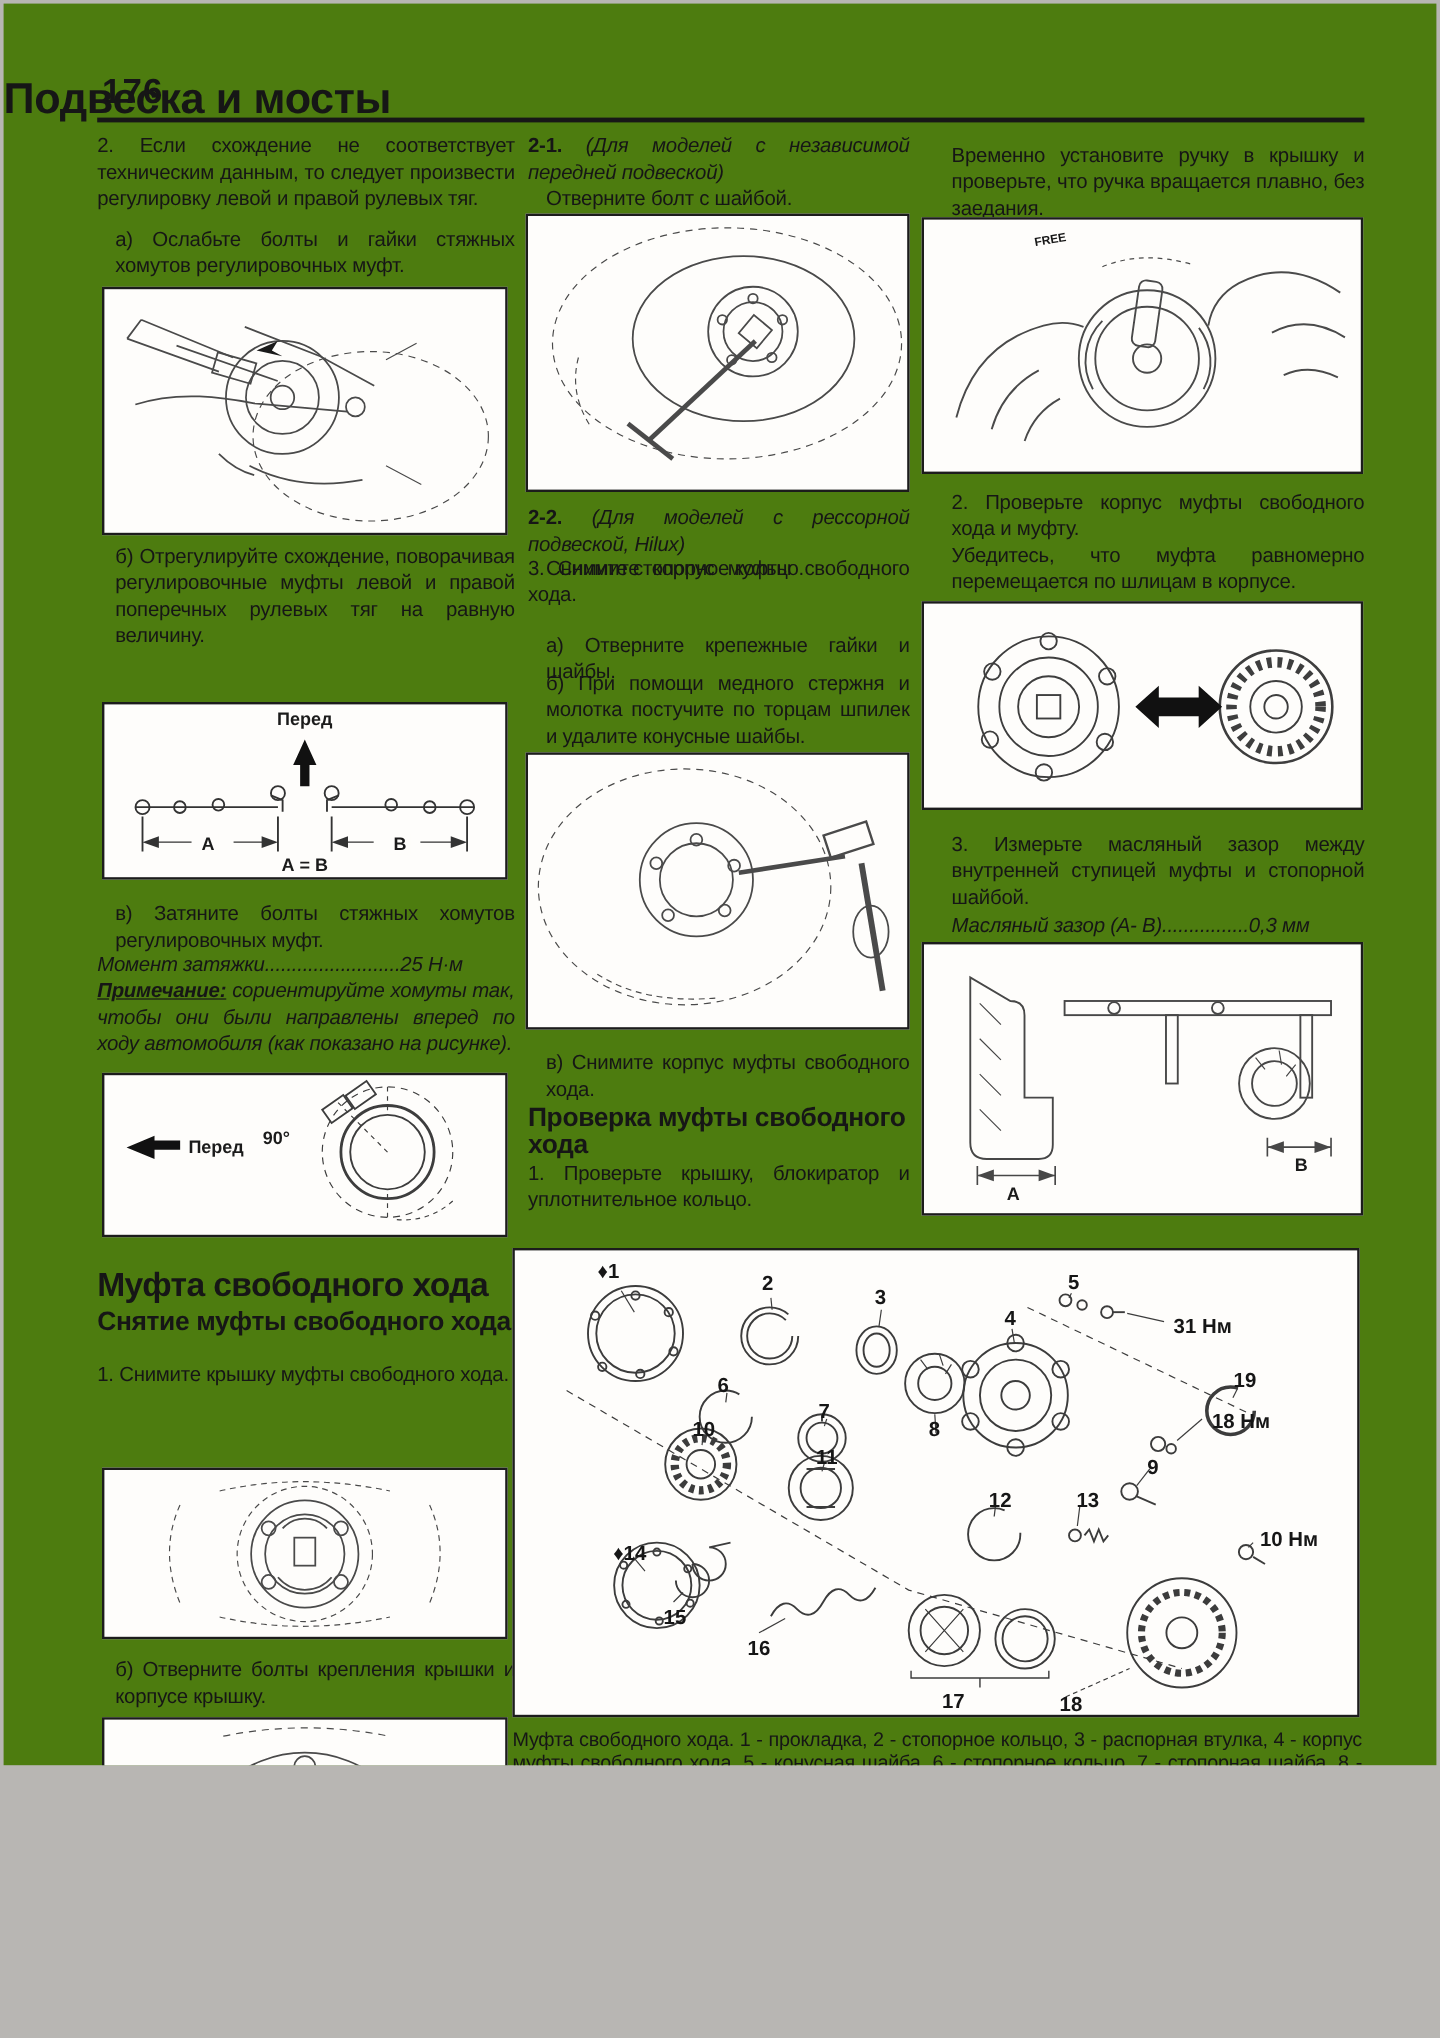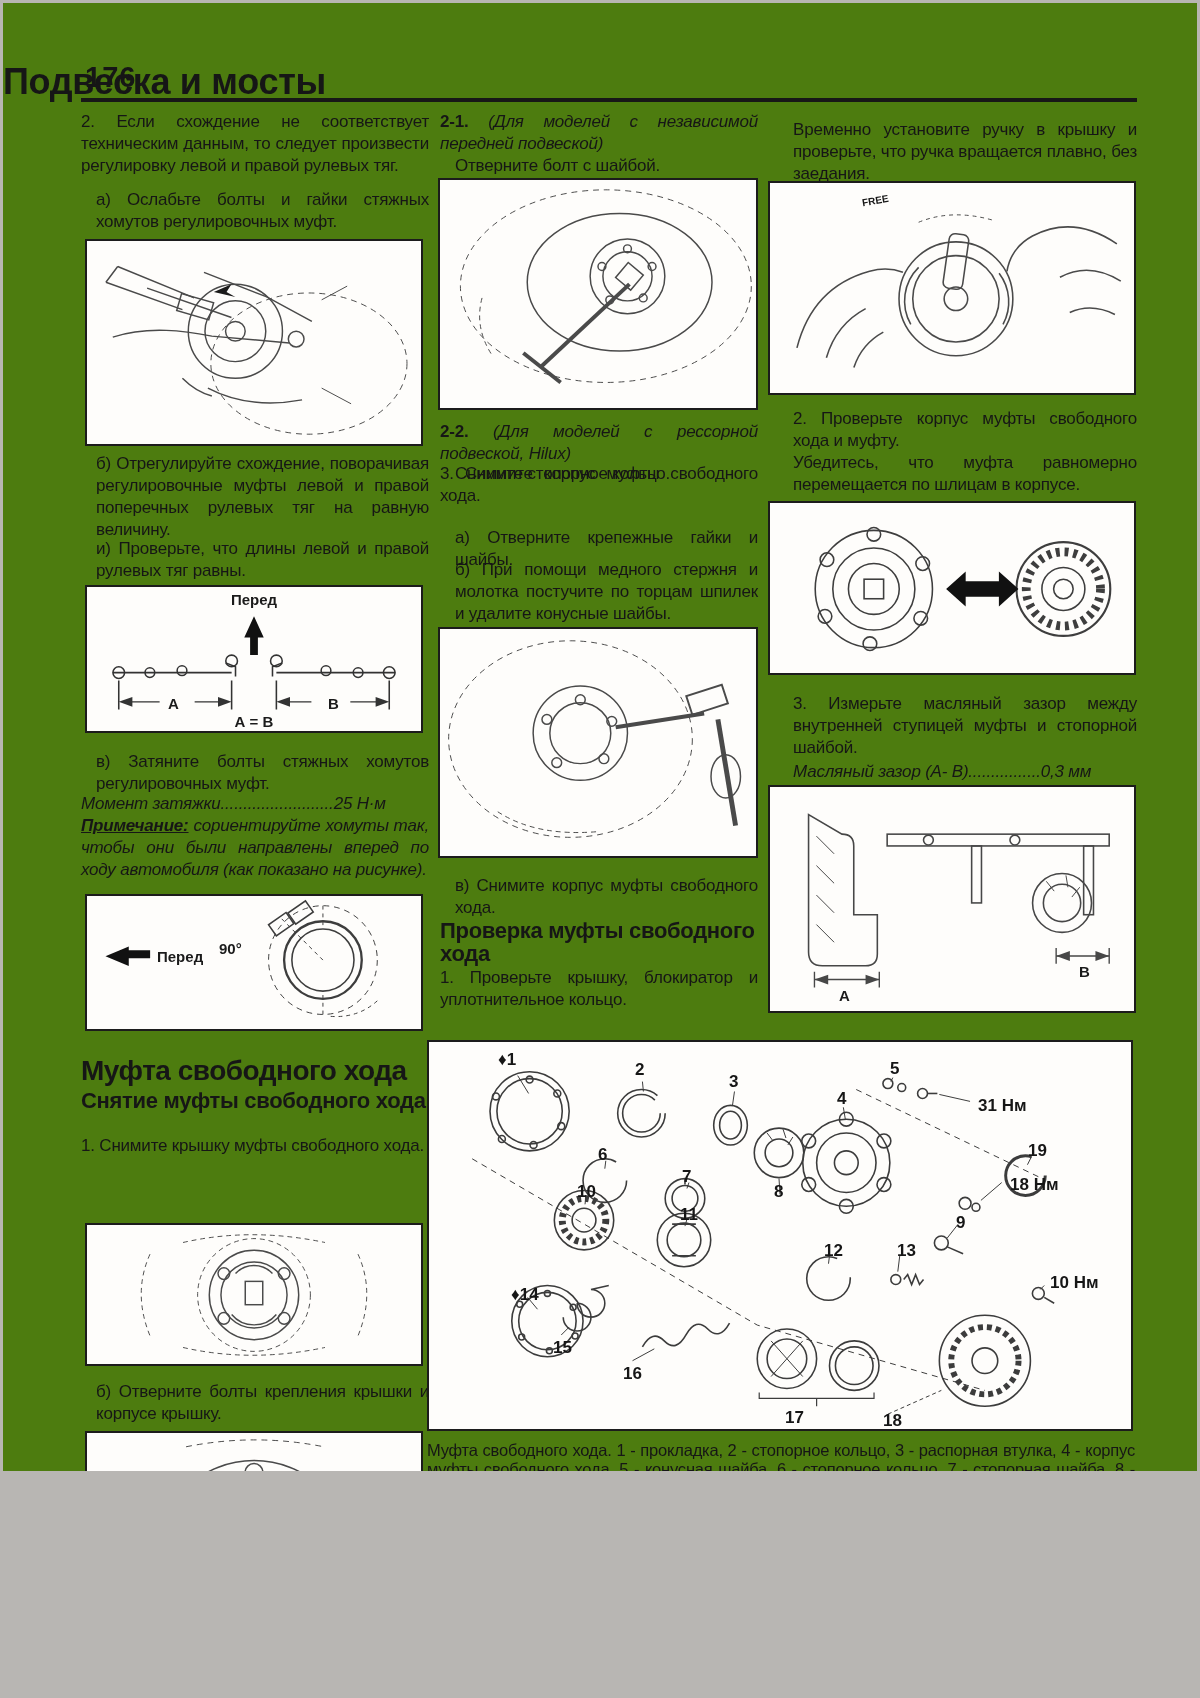--- a/index.html
+++ b/index.html
@@ -52,21 +52,20 @@
         <path d="M60 48 L146 78 M118 32 L182 57 L228 82"></path>
         <circle cx="212" cy="100" r="8"></circle>
         <path d="M122 150 q42 22 96 12 M96 140 q14 14 30 18"></path>
         <path d="M238 60 l26 -14 M238 150 l30 16" stroke-width="1"></path>
       </g>
       <polygon points="128,52 146,44 141,52 150,57" fill="#1a1a1a"></polygon>
     </svg>
   </div>
 
   <p class="blk col-l ind" style="top:450px">б) Отрегулируйте схождение, поворачивая регулировочные муфты левой и правой поперечных рулевых тяг на равную величину.</p>
-  <p class="blk col-l ind" style="top:535px">и) Проверьте, что длины левой и правой рулевых тяг равны.</p>
 
   <div class="fig" style="left:82px;top:582px;width:338px;height:148px">
     <svg viewBox="0 0 338 148">
       <g fill="none" stroke="#333" stroke-width="1.6">
         <path d="M24 88 H146 M192 88 H314"></path>
         <circle cx="30" cy="88" r="6"></circle>
           <circle cx="62" cy="88" r="5"></circle>
           <circle cx="95" cy="86" r="5"></circle>
         <circle cx="308" cy="88" r="6"></circle>
           <circle cx="276" cy="88" r="5"></circle>

